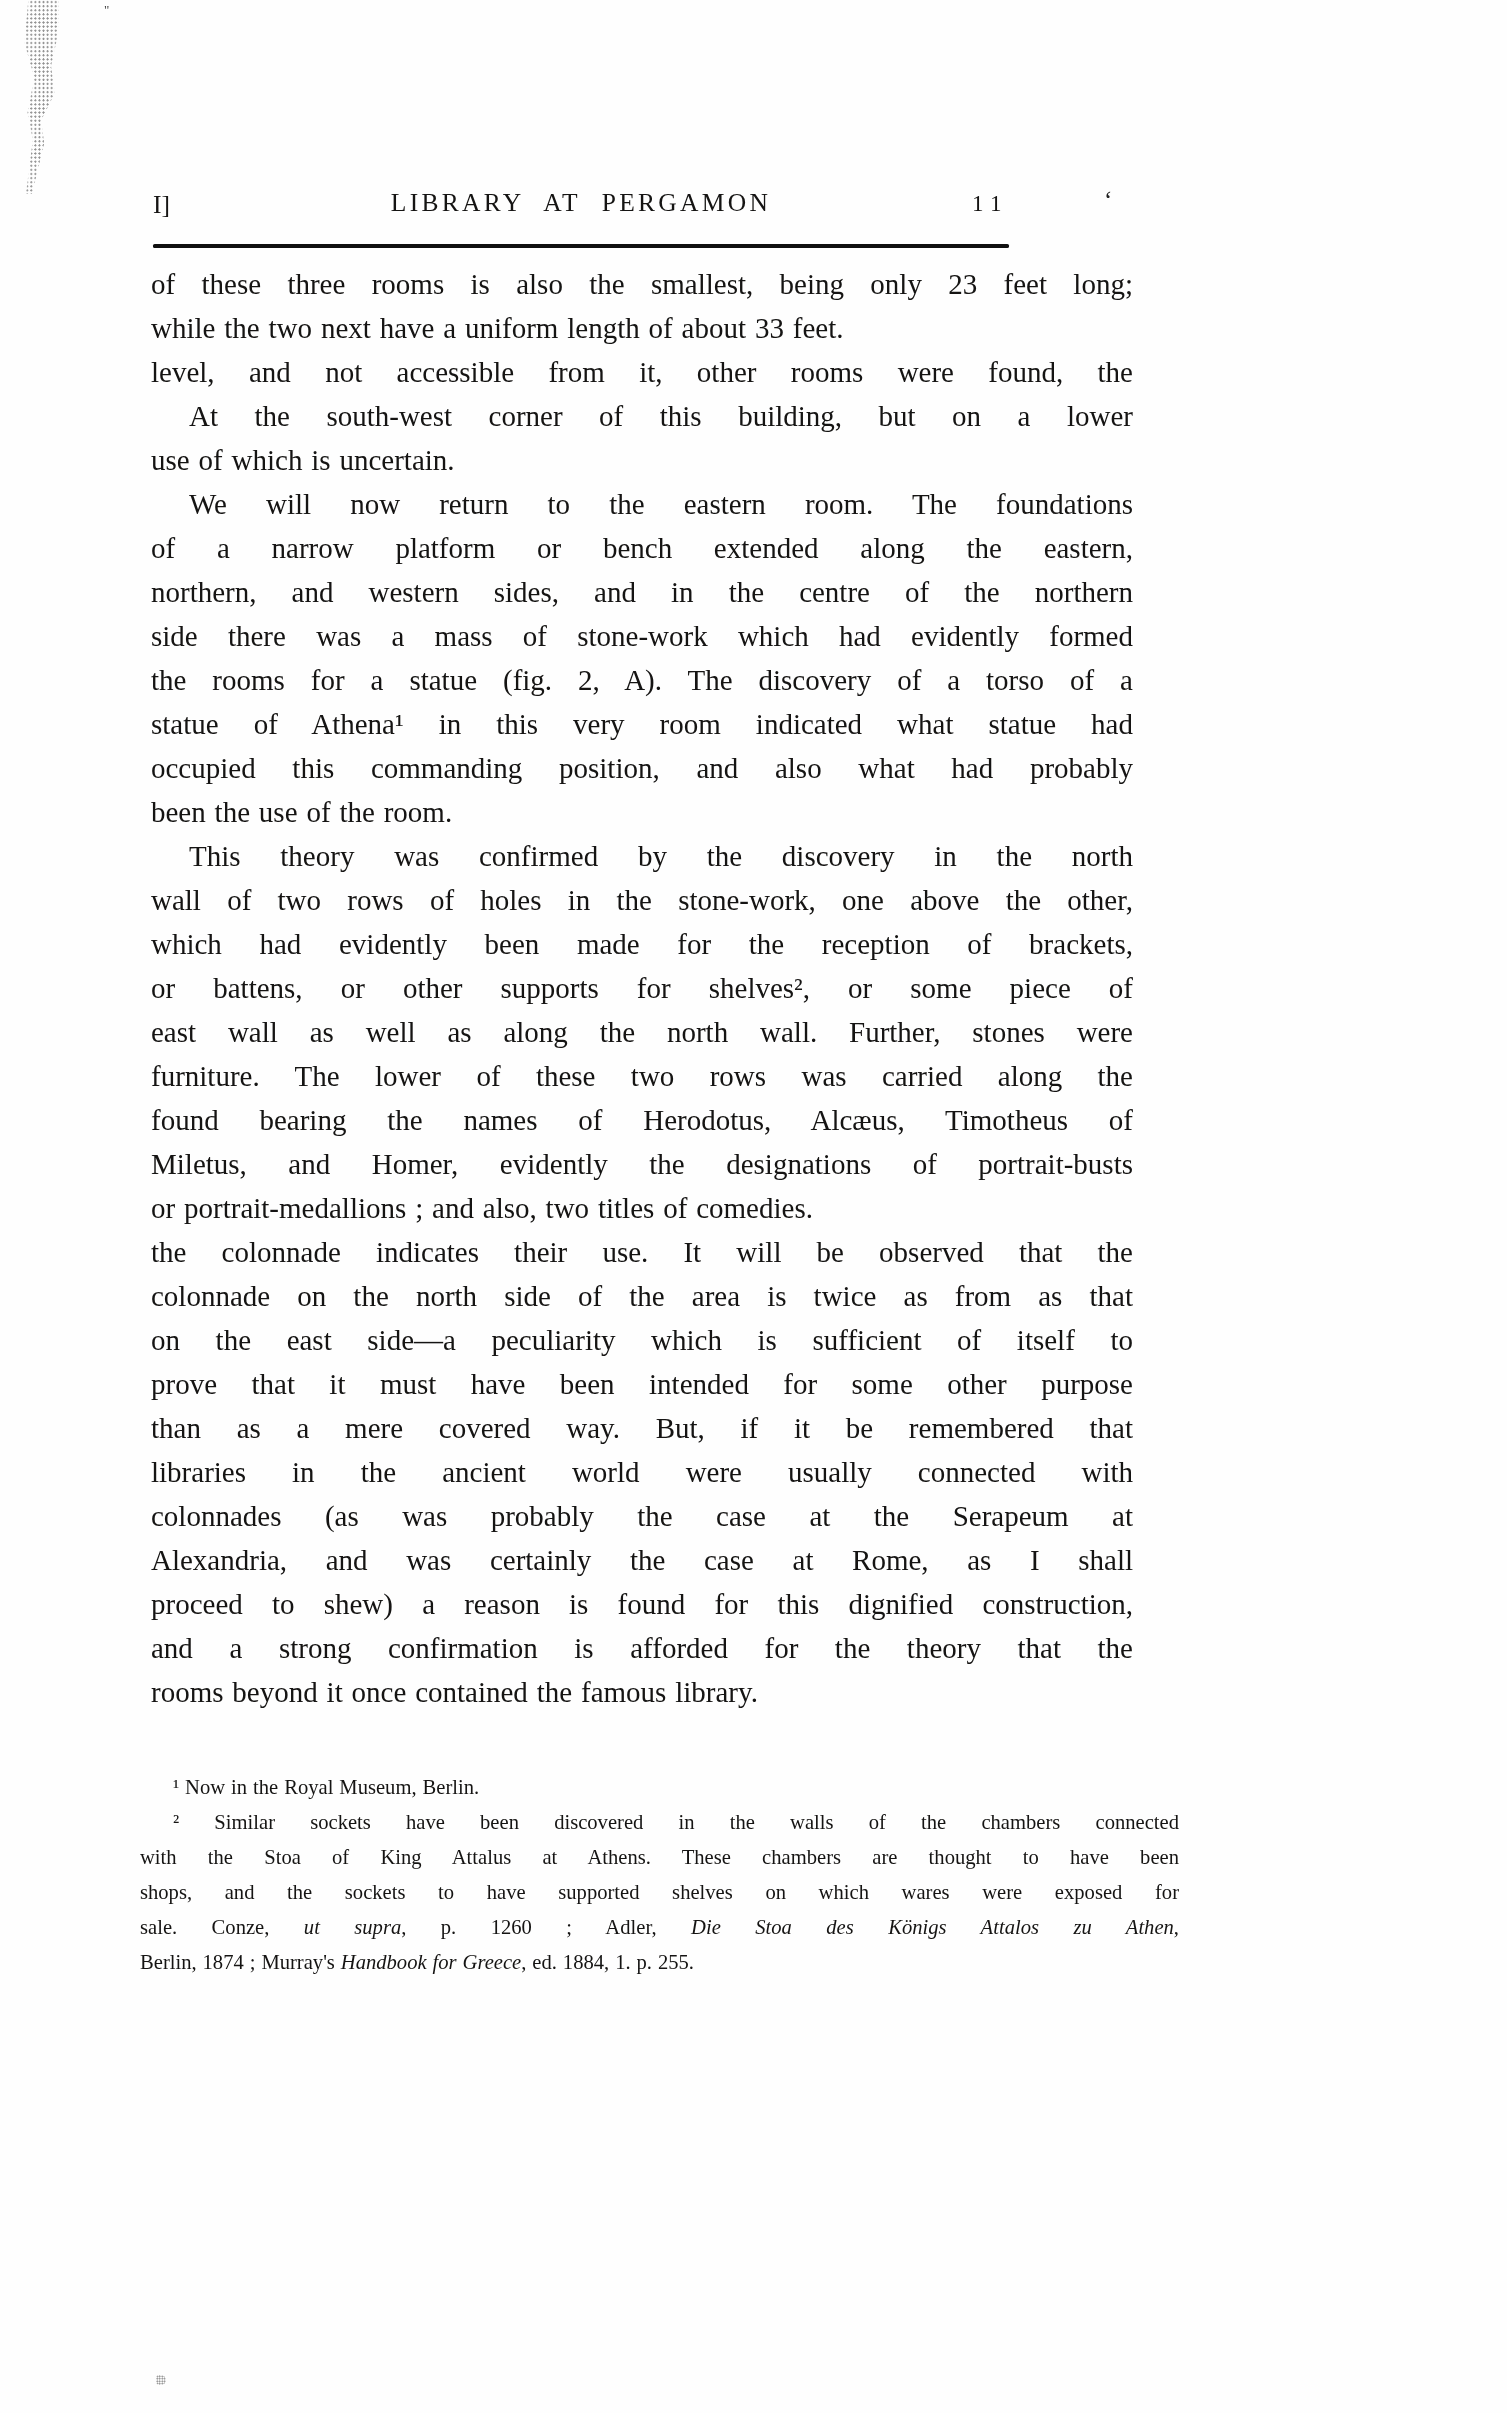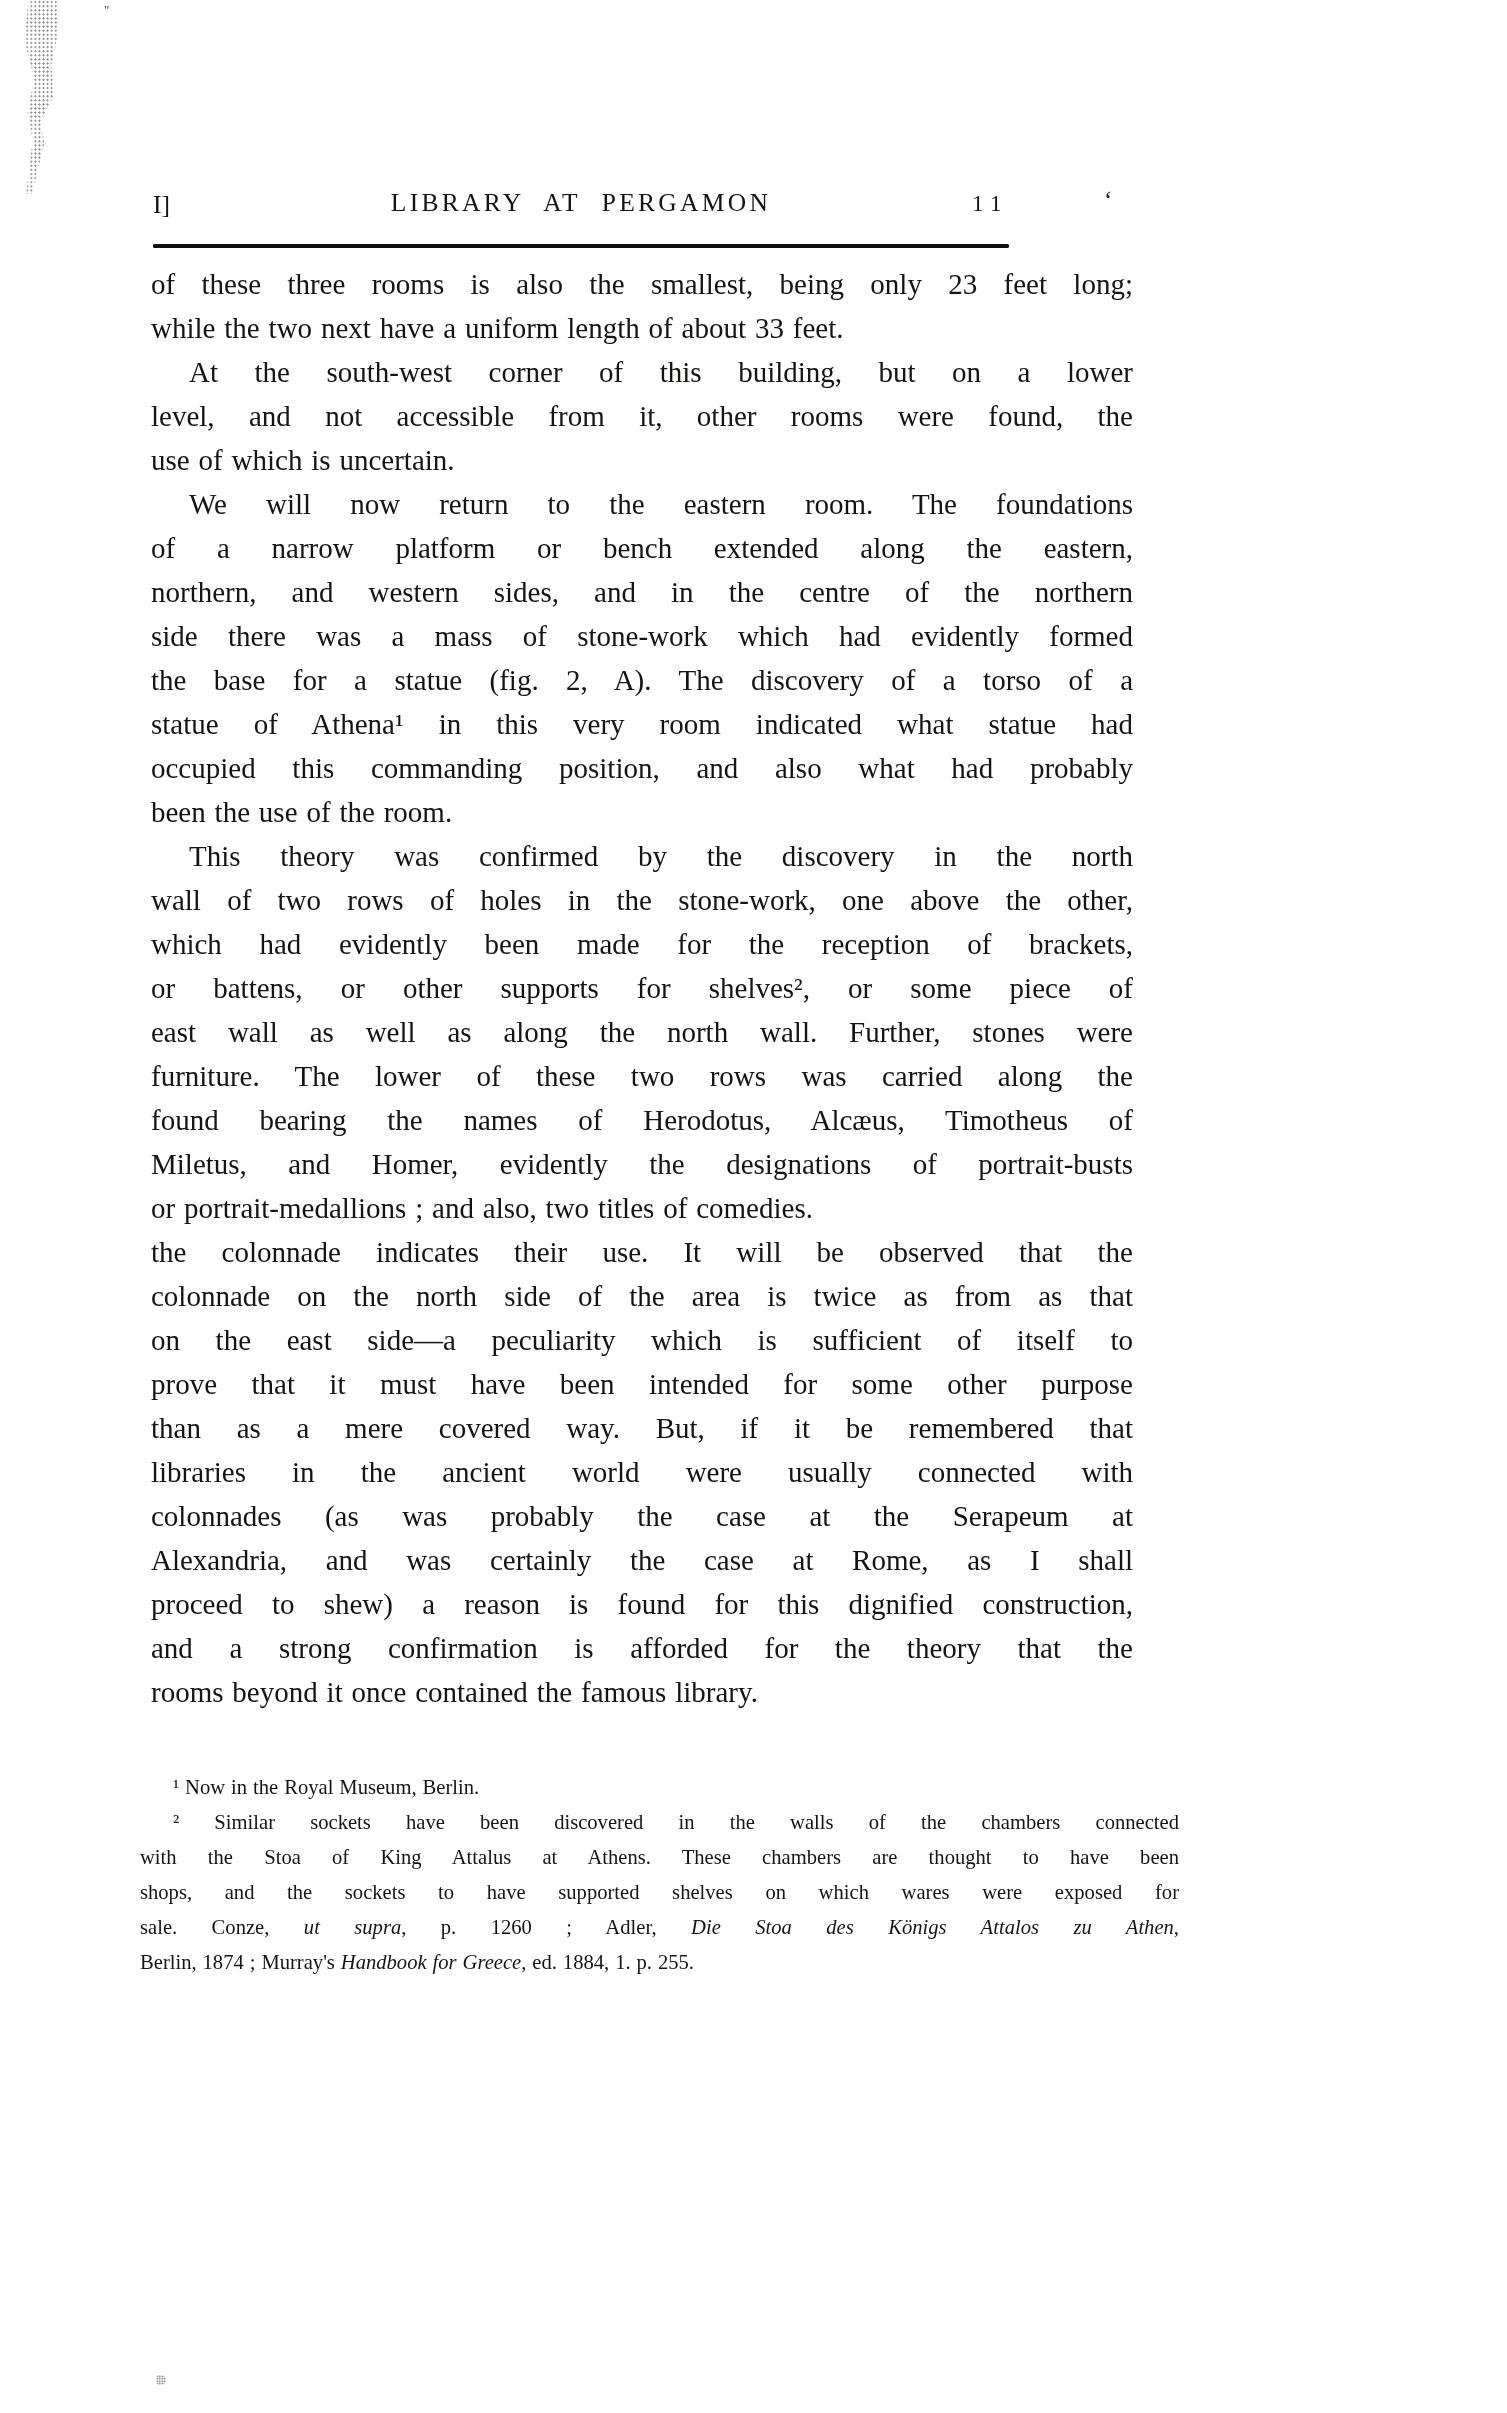--- a/index.html
+++ b/index.html
@@ -129,28 +129,28 @@
   <div class="header">
     <span class="signature">I]</span>
     <span class="running-title">LIBRARY AT PERGAMON</span>
     <span class="page-number">11</span>
   </div>
   <div class="header-rule"></div>
 
   <div class="body-text">
       <div class="line">of these three rooms is also the smallest, being only 23 feet long;</div>
       <div class="line last">while the two next have a uniform length of about 33 feet.</div>
+      <div class="line">level, and not accessible from it, other rooms were found, the</div>
       <div class="line indent">At the south-west corner of this building, but on a lower</div>
-      <div class="line">level, and not accessible from it, other rooms were found, the</div>
       <div class="line last">use of which is uncertain.</div>
       <div class="line indent">We will now return to the eastern room. The foundations</div>
       <div class="line">of a narrow platform or bench extended along the eastern,</div>
       <div class="line">northern, and western sides, and in the centre of the northern</div>
       <div class="line">side there was a mass of stone-work which had evidently formed</div>
-      <div class="line">the base for a statue (fig. 2, A). The discovery of a torso of a</div>
+      <div class="line">the rooms for a statue (fig. 2, A). The discovery of a torso of a</div>
       <div class="line">statue of Athena¹ in this very room indicated what statue had</div>
       <div class="line">occupied this commanding position, and also what had probably</div>
       <div class="line last">been the use of the room.</div>
       <div class="line indent">This theory was confirmed by the discovery in the north</div>
       <div class="line">wall of two rows of holes in the stone-work, one above the other,</div>
       <div class="line">which had evidently been made for the reception of brackets,</div>
       <div class="line">or battens, or other supports for shelves², or some piece of</div>
       <div class="line">east wall as well as along the north wall. Further, stones were</div>
       <div class="line">furniture. The lower of these two rows was carried along the</div>
       <div class="line">found bearing the names of Herodotus, Alcæus, Timotheus of</div>

